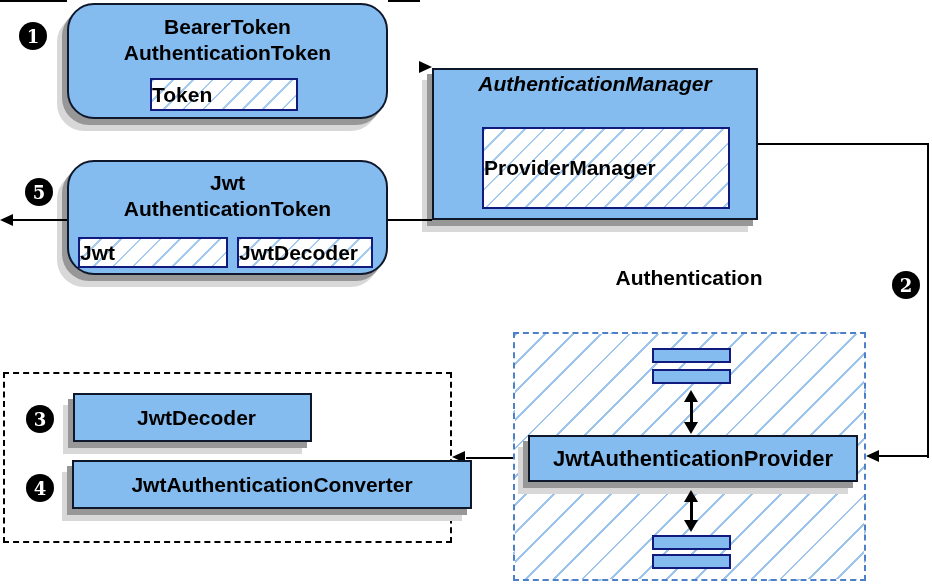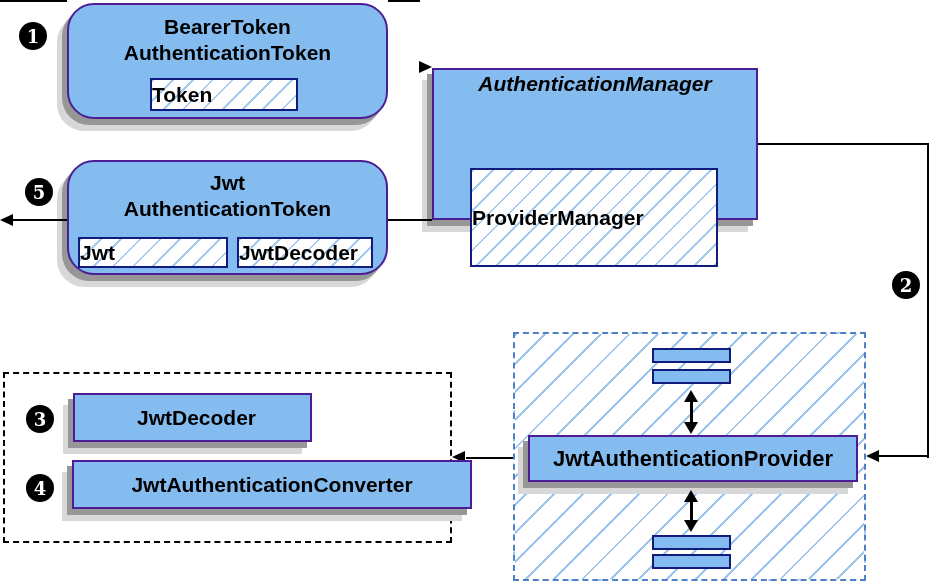--- a/index.html
+++ b/index.html
@@ -2,21 +2,21 @@
 <html><head>
 <meta charset="utf-8">
 <style>
   html,body{margin:0;padding:0;background:#ffffff;}
   #stage{
     position:relative;width:932px;height:584px;background:#ffffff;overflow:hidden;
     font-family:"Liberation Sans", sans-serif;color:#000;
   }
   .node{
     position:absolute;box-sizing:border-box;
-    background:#85bcf0;border:2px solid #4c1d95;
+    background:#85bcf0;border:2px solid #0f172a;
   }
   .shadow{box-shadow:-5px 6px 0 0 #979797,-10px 12px 0 0 #d8d8d8;}
   .rounded{border-radius:27px;}
   .title{font-weight:bold;font-size:21px;line-height:26px;text-align:center;}
   .hatch-box{
     position:absolute;box-sizing:border-box;border:2px solid #111b7e;
     background-color:#ffffff;
     background-image:repeating-linear-gradient(135deg,#a6cbf0 0 1.8px,transparent 1.8px 14px);
     display:flex;align-items:center;justify-content:flex-start;
     font-weight:bold;font-size:21px;
@@ -59,21 +59,21 @@
     <div class="hatch-box" style="left:81px;top:73px;width:148px;height:33px;">
       <span>Token</span>
     </div>
   </div>
 
   <div class="hline" style="left:388px;top:66;width:32px;"></div>
   <div class="ah-right" style="left:419px;top:61px;"></div>
 
   <div class="node shadow" style="left:432px;top:68px;width:326px;height:152px;">
     <div class="title" style="margin-top:1px;font-style:italic;">AuthenticationManager</div>
-    <div class="hatch-box" style="left:36px;top:57px;width:248px;height:99px;margin-top:41px;">
+    <div class="hatch-box" style="left:48px;top:57px;width:248px;height:82px;">
       <span>ProviderManager</span>
     </div>
   </div>
 
   <div class="hline" style="left:758px;top:143px;width:171px;"></div>
   <div class="vline" style="left:927px;top:143px;height:315px;"></div>
   <div class="hline" style="left:879px;top:455px;width:50px;"></div>
   <div class="ah-left" style="left:866px;top:450px;"></div>
   <div class="badge" style="left:892px;top:271px;">
     <span>2</span>
@@ -94,20 +94,21 @@
     </div>
   </div>
   <div class="badge" style="left:25px;top:178px;">
     <span>5</span>
   </div>
 
   <div class="hline" style="left:13px;top:219px;width:54px;"></div>
   <div class="ah-left" style="left:0;top:214px;"></div>
 
   <div class="title" style="position:absolute;left:589px;top:265px;width:200px;line-height:25px;">
+    <div>Authentication</div>
   </div>
 
   <div class="dash-container" style="left:513px;top:332px;width:353px;height:249px;">
     <div class="slot-bar" style="left:137px;top:14px;"></div>
     <div class="slot-bar" style="left:137px;top:35px;"></div>
 
     <div class="ah-up" style="left:169px;top:56px;"></div>
     <div class="vline" style="left:175px;top:66px;height:26px;background:#000;width:3px;"></div>
     <div class="ah-down" style="left:169px;top:88px;"></div>
 

